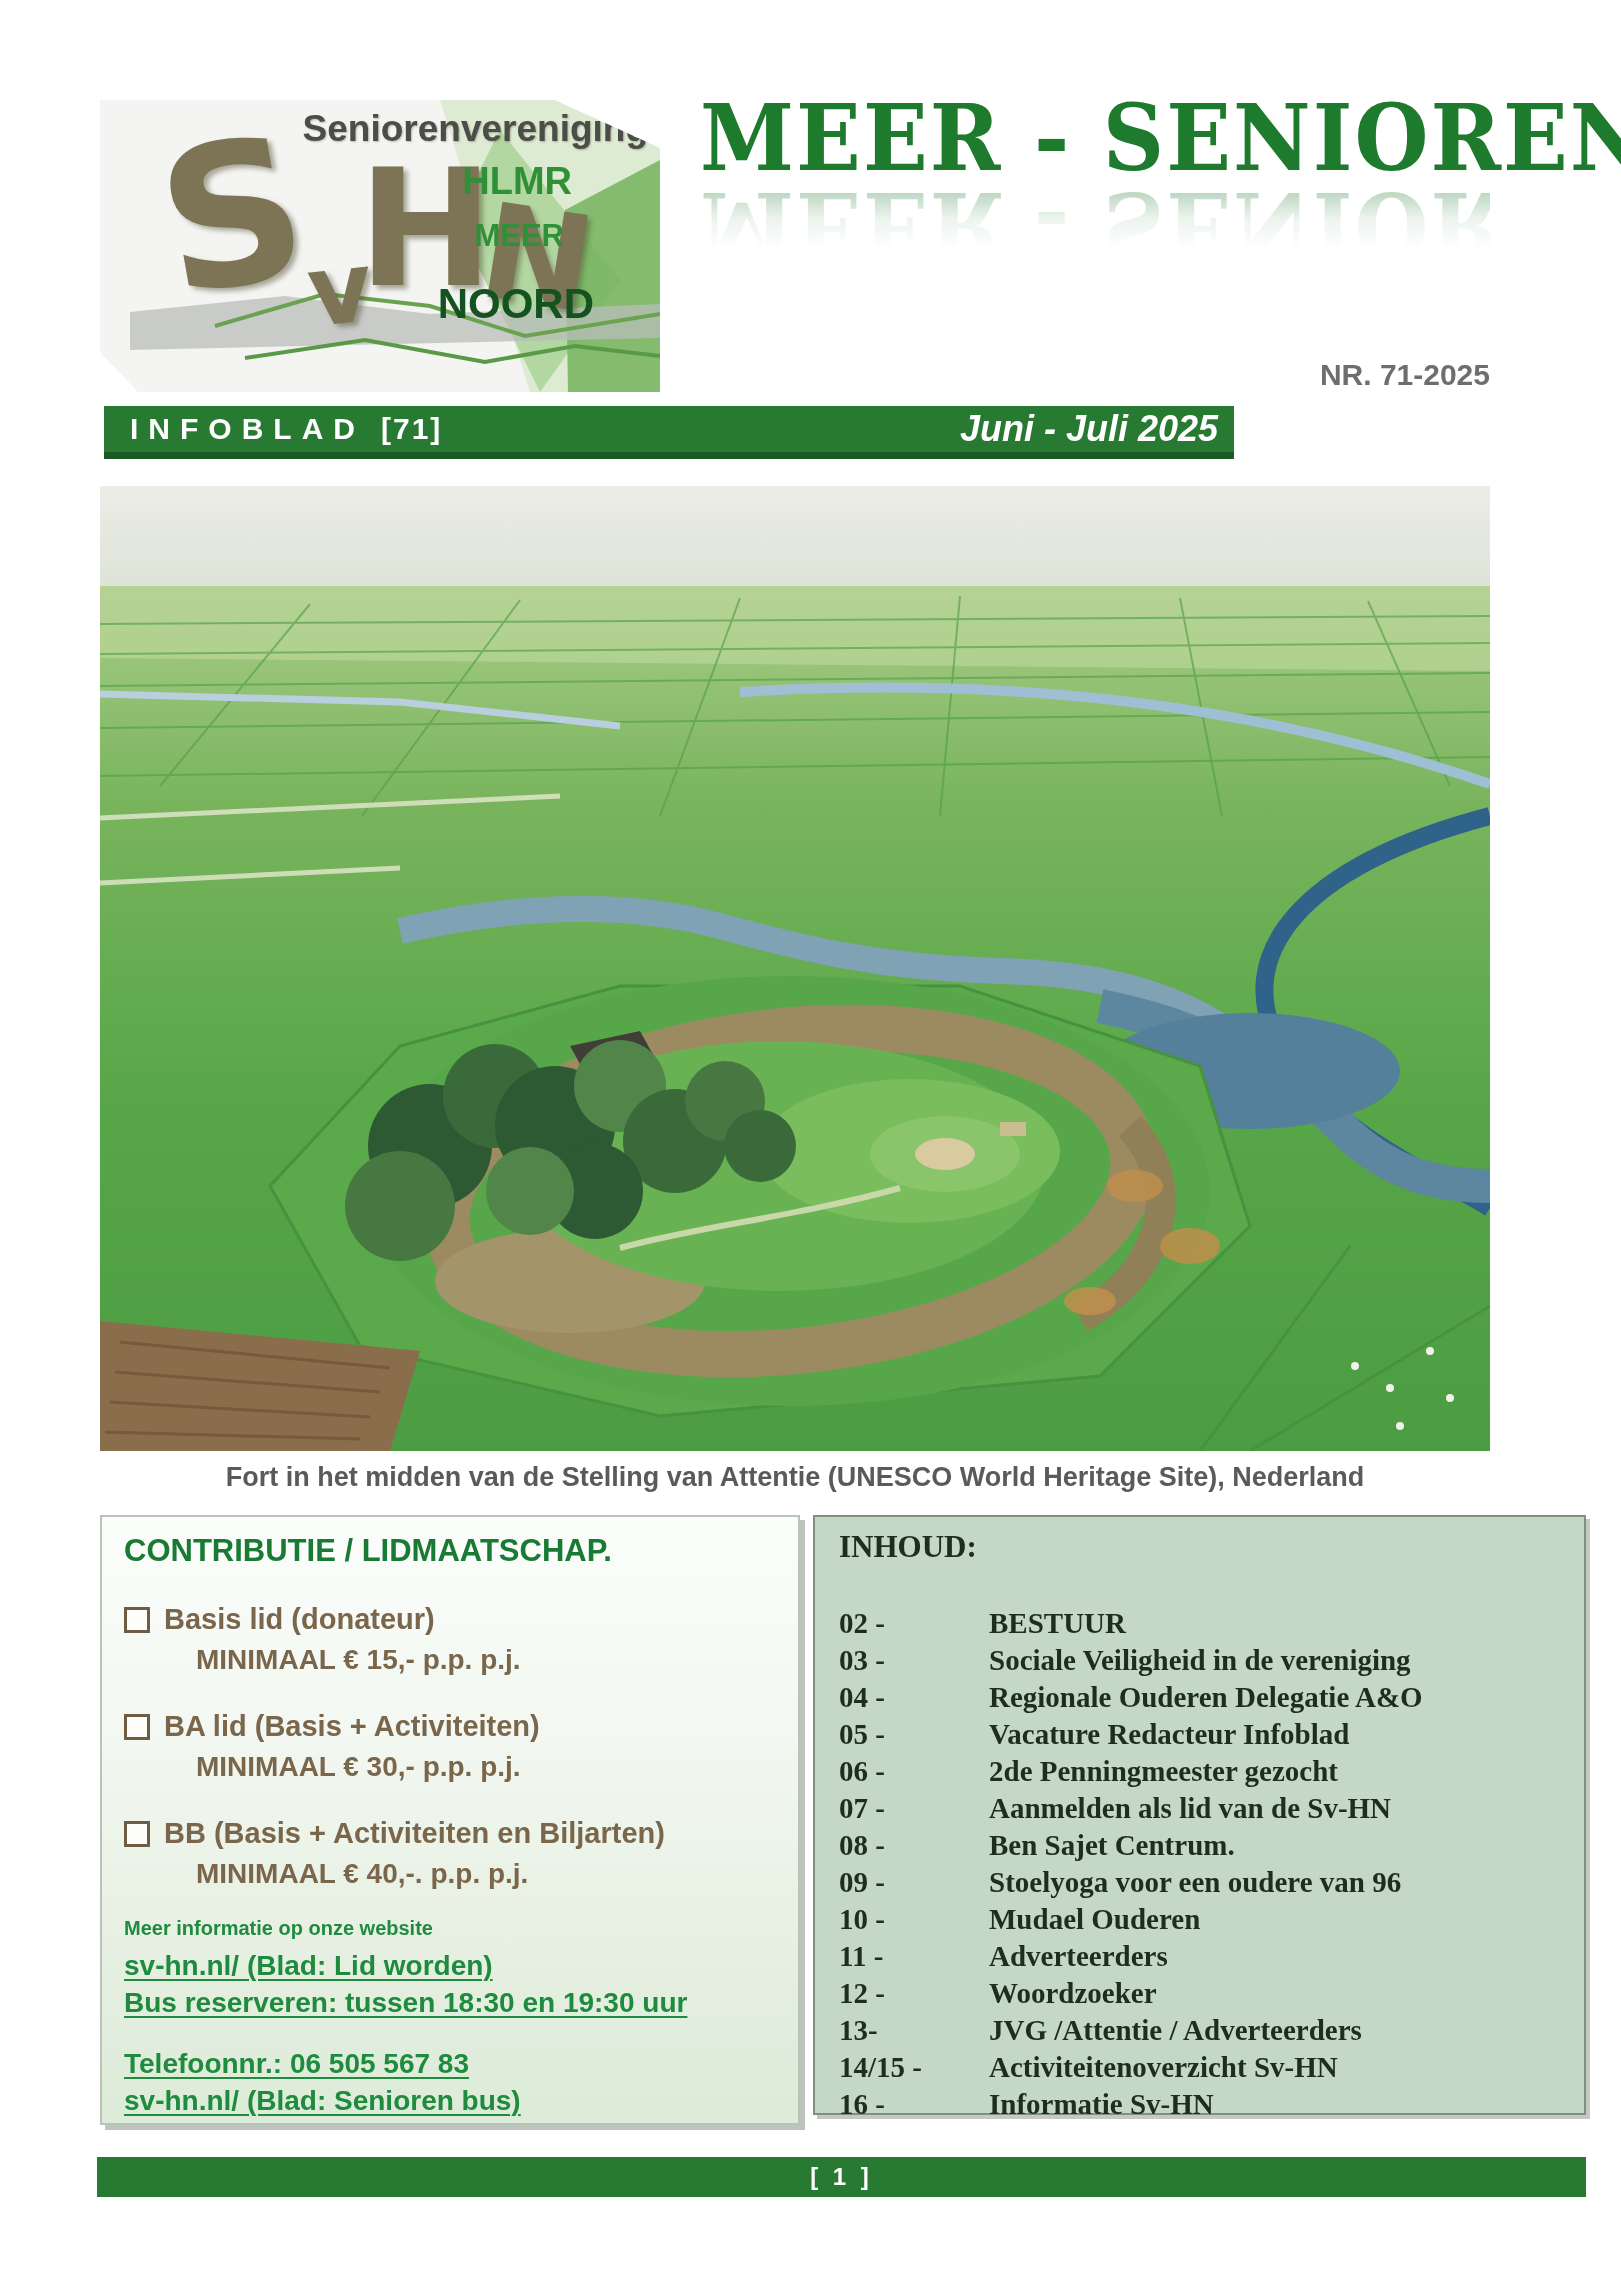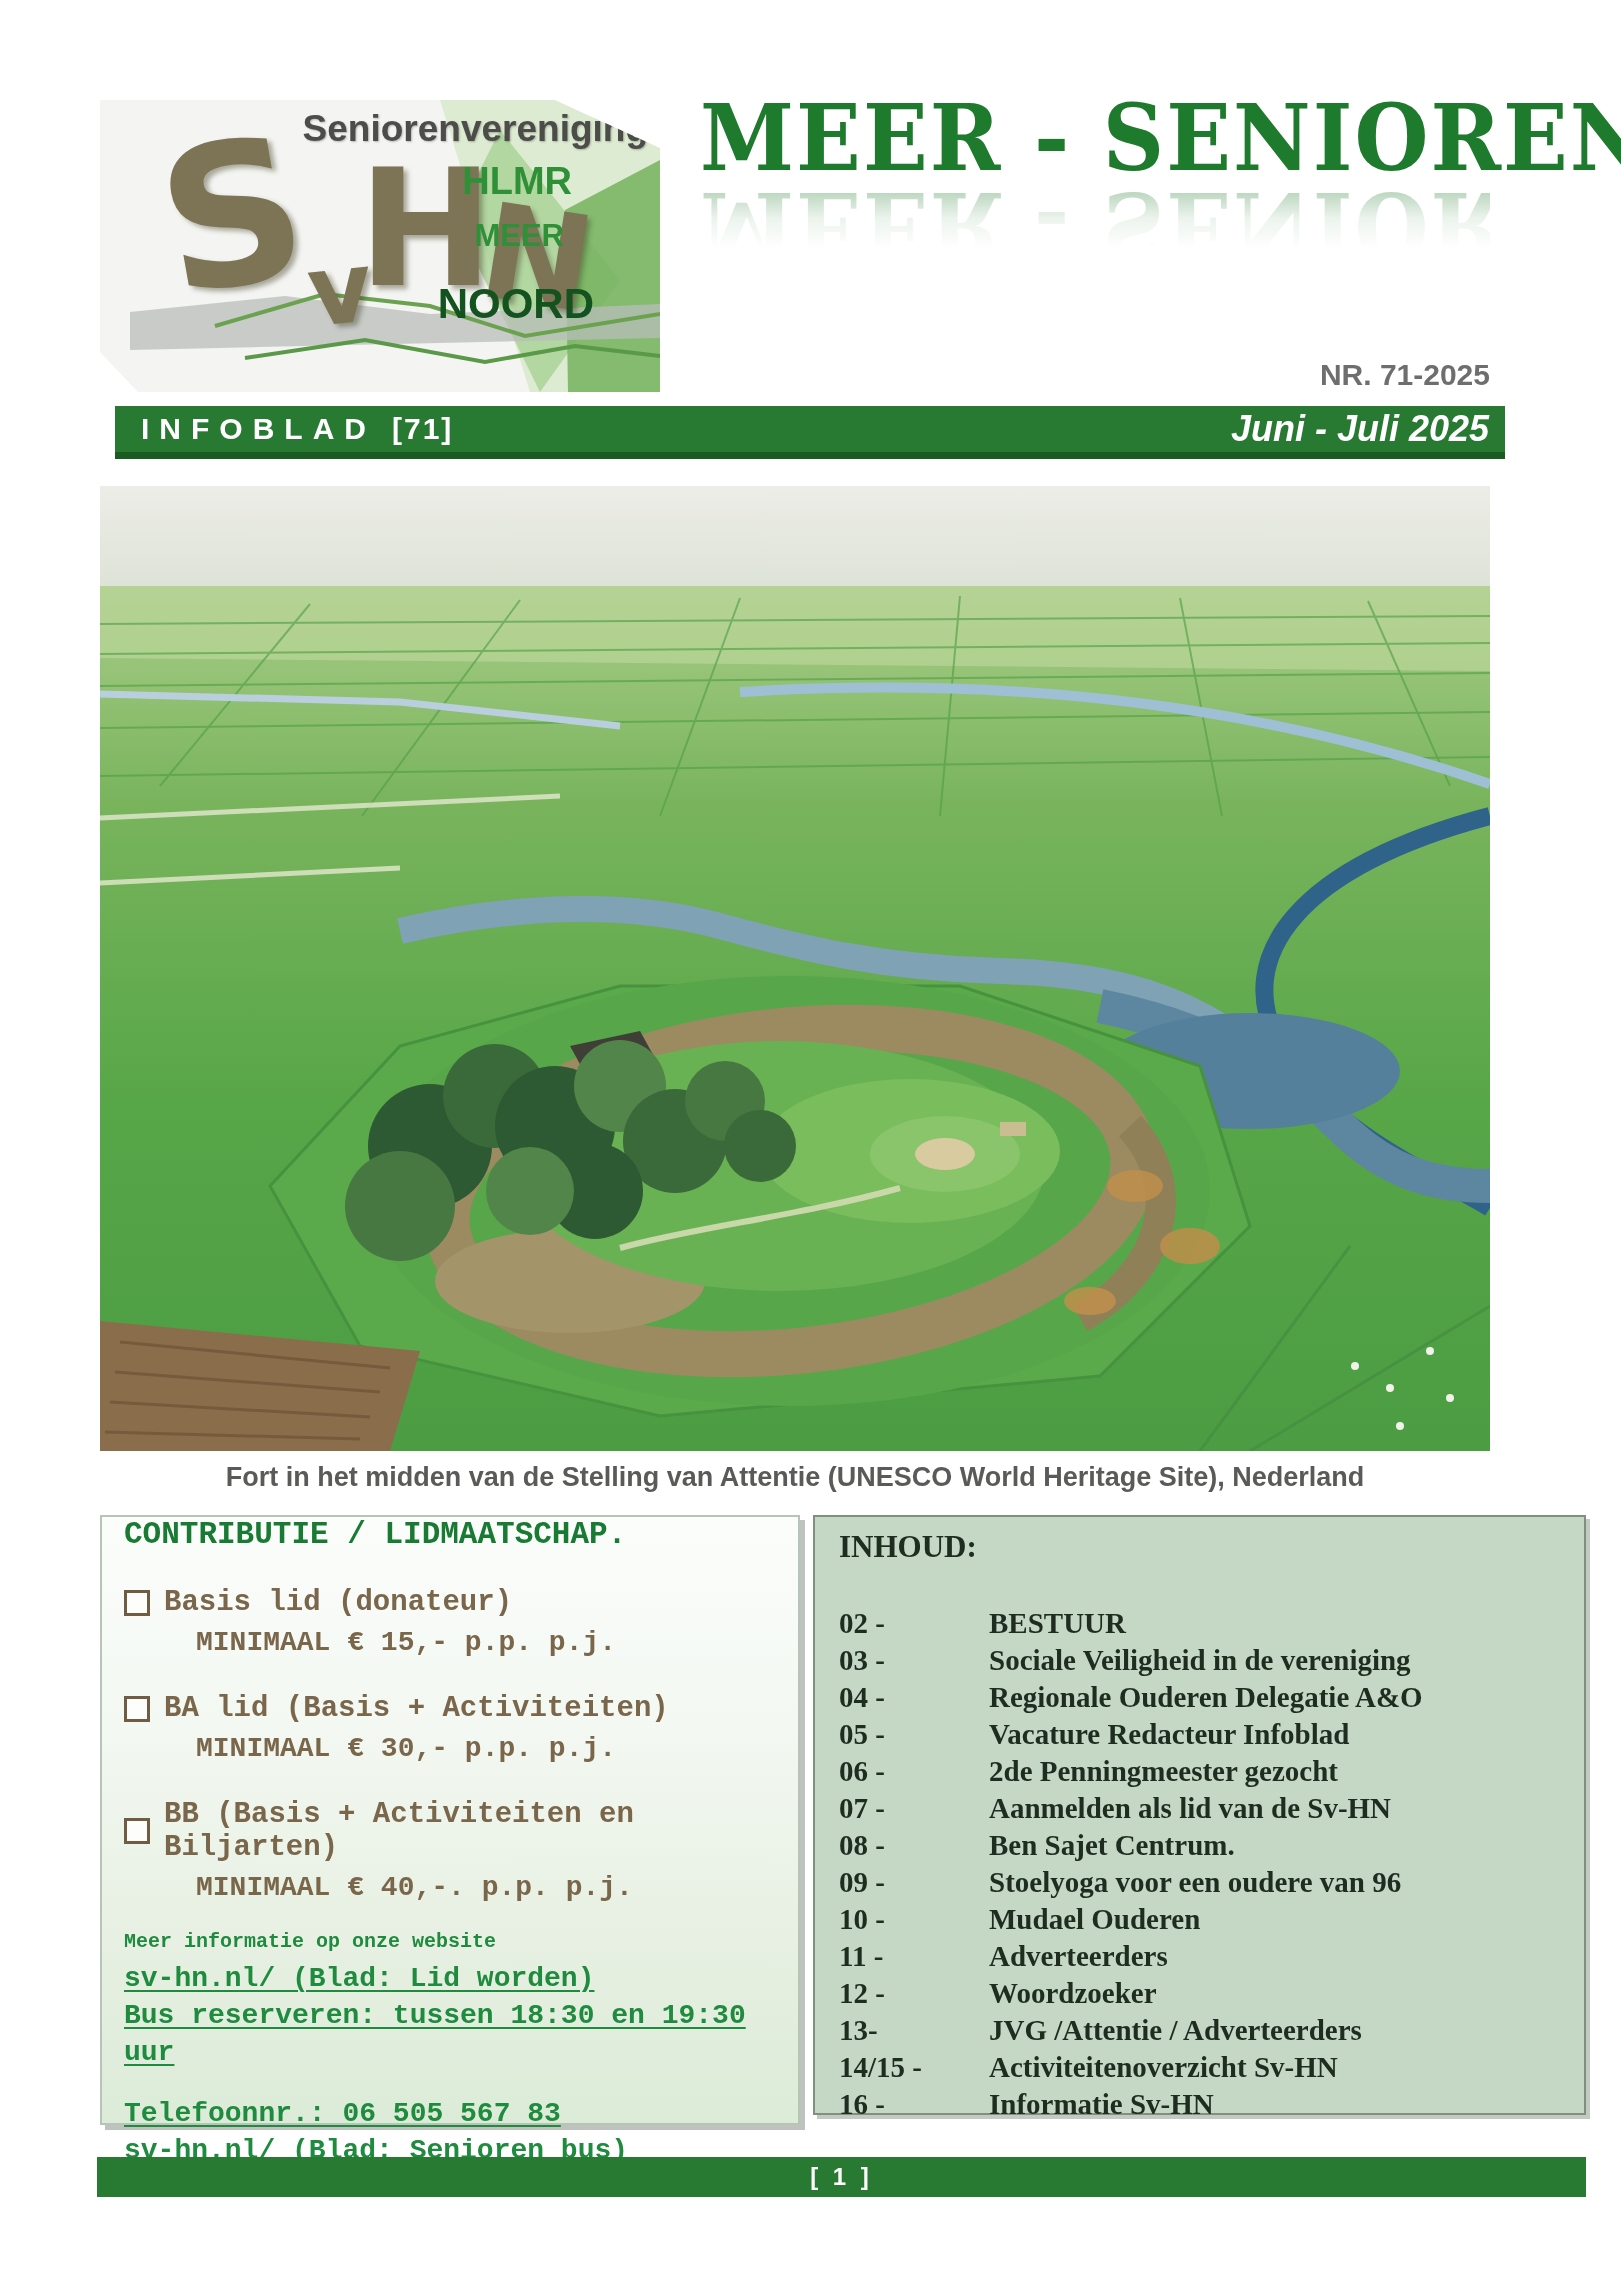--- a/index.html
+++ b/index.html
@@ -28,37 +28,37 @@
   .masthead-title{font-family:"DejaVu Serif",serif;font-weight:bold;font-size:85px;line-height:1.1;
     color:#1e7a2c;letter-spacing:2px;white-space:nowrap;transform:scaleY(1.08);}
   .masthead-reflection{position:relative;height:74px;overflow:hidden;margin-top:-8px;}
   .masthead-reflection .mirror{display:block;font-family:"DejaVu Serif",serif;font-weight:bold;font-size:85px;
     line-height:1.1;color:#1e7a2c;letter-spacing:2px;white-space:nowrap;transform:scaleY(-1.08);opacity:.55;}
   .masthead-reflection .fade{position:absolute;inset:0;
     background:linear-gradient(to bottom,rgba(255,255,255,.25) 0%,rgba(255,255,255,.85) 55%,#fff 95%);}
   .issue-no{position:absolute;right:131px;top:358px;font-size:30px;font-weight:600;color:#6e6e6e;}
 
   
-  .title-bar{position:absolute;left:115px;top:406px;width:1390px;height:46px;background:#287a33;
+  .title-bar{position:absolute;left:104px;top:406px;width:1130px;height:46px;background:#287a33;
     border-bottom:7px solid #1c5a24;display:flex;align-items:center;justify-content:space-between;}
   .title-bar .left{margin-left:26px;color:#fff;font-weight:bold;font-size:30px;letter-spacing:10px;white-space:nowrap;}
   .title-bar .bracket{letter-spacing:2px;margin-left:16px;}
   .title-bar .right{margin-right:16px;color:#fff;font-weight:bold;font-style:italic;font-size:36px;white-space:nowrap;}
 
   
   .photo{position:absolute;left:100px;top:486px;width:1390px;height:965px;overflow:hidden;background:#6fae57;}
   .photo svg{display:block;width:100%;height:100%;}
   .caption{position:absolute;left:100px;top:1462px;width:1390px;text-align:center;font-size:27px;
     font-weight:bold;color:#5a5a58;}
 
   
   .contrib-box{position:absolute;left:100px;top:1515px;width:700px;height:610px;box-sizing:border-box;
     background:linear-gradient(180deg,#fbfdfb 0%,#f3f8f2 35%,#e7f0e2 70%,#dcebd8 100%);
     border:2px solid #b8c4b8;box-shadow:5px 5px 0 rgba(125,135,125,.5);
-    padding:0 22px;font-family:Liberation Mono, monospace;}
+    padding:16px 22px;font-family:Liberation Sans, sans-serif;}
   .contrib-title{font-size:31px;font-weight:bold;color:#187a33;}
   .contrib-item{margin-top:34px;}
   .contrib-label{display:flex;align-items:center;font-size:29px;font-weight:bold;color:#7a664a;}
   .checkbox{display:inline-block;width:20px;height:20px;border:3px solid #6f5c42;margin-right:14px;flex:0 0 auto;background:#fdfdfb;}
   .contrib-price{margin:8px 0 0 72px;font-size:28px;font-weight:bold;color:#7a664a;}
   .contrib-info{margin-top:20px;font-size:20px;font-weight:bold;color:#1f8b3e;line-height:37px;}
   .contrib-link{display:block;font-size:28px;font-weight:bold;color:#1f8b3e;line-height:37px;
     text-decoration:underline;text-decoration-thickness:2px;text-underline-offset:4px;}
   .gap-line{height:24px;}
 

